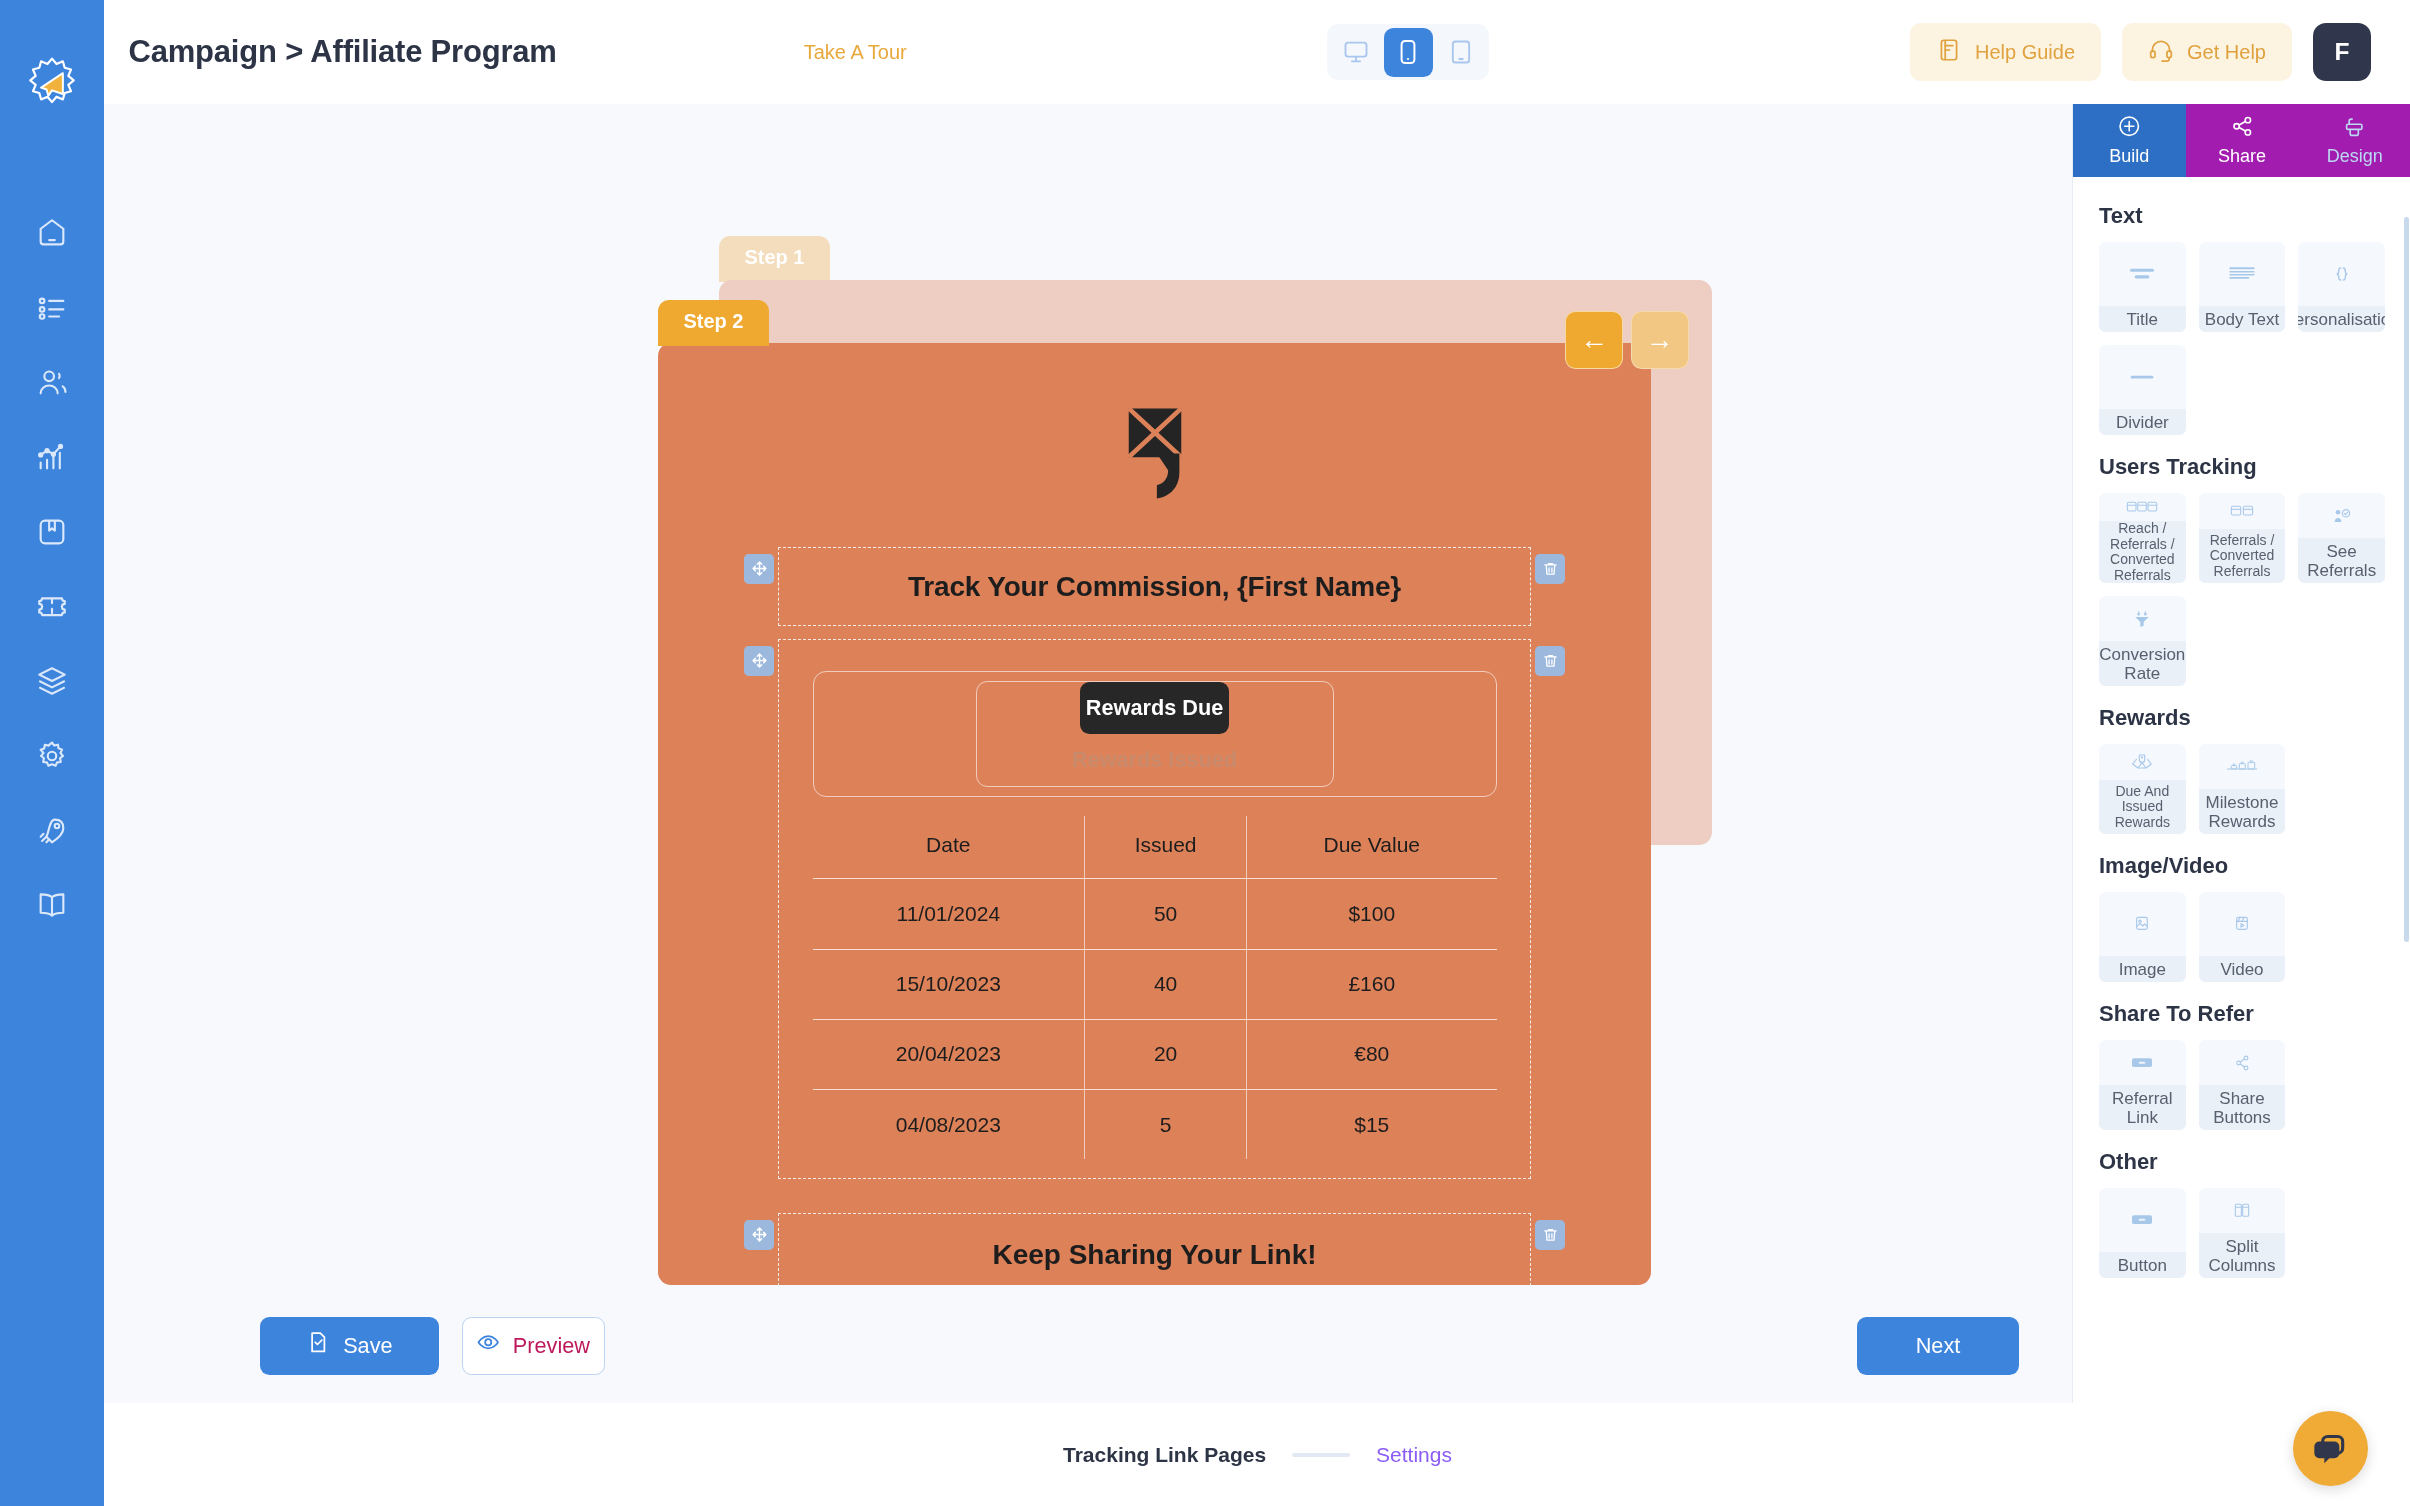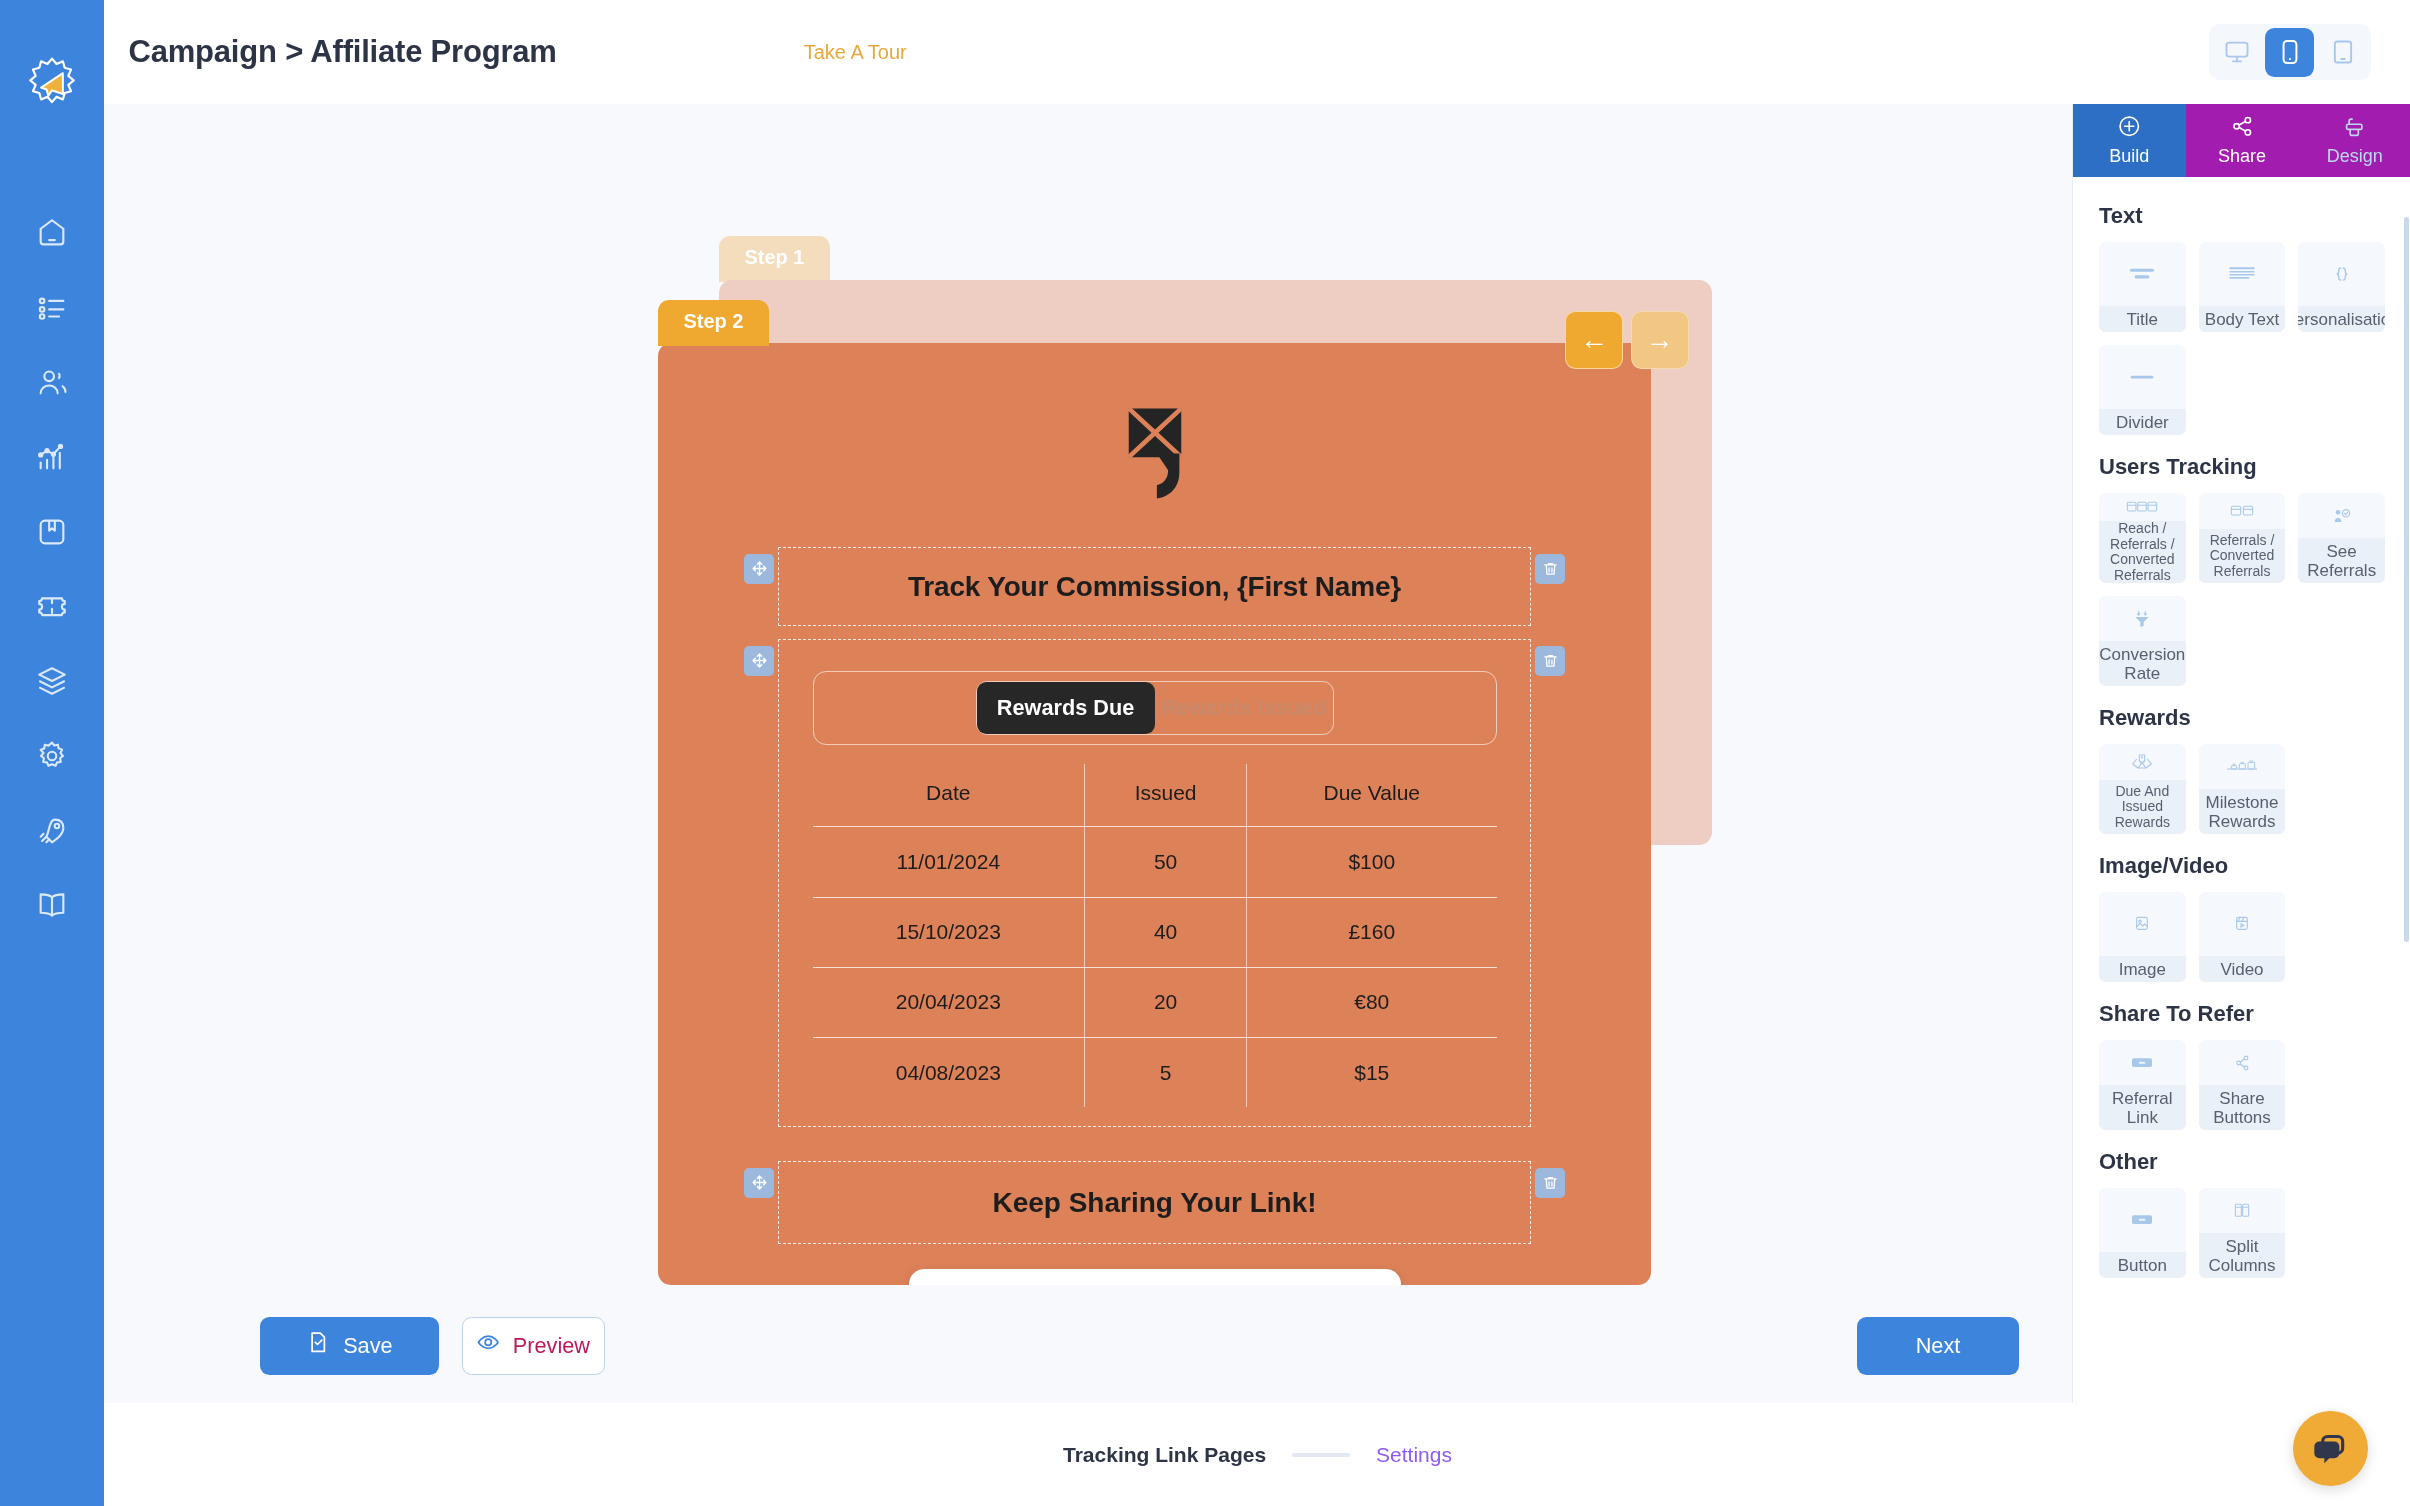--- a/index.html
+++ b/index.html
@@ -133,21 +133,21 @@
     font-size: 28px; font-weight: 800; color: #1d1d1d; letter-spacing: -0.2px;
   }
   .blk-rewards { width: 753px; padding: 9.4px 0 19px; margin-top: 13px; }
 
   .seg-outer {
     width: 684px; margin: 21px auto 0;
     border: 1.4px solid rgba(255,255,255,.6); border-radius: 13px; padding: 9.4px;
   }
   .seg-inner {
     width: 358px; margin: 0 auto; display: flex; align-items: center;
-    border: 1.3px solid rgba(255,255,255,.6); border-radius: 11.3px;
+    border: 1.3px solid rgba(255,255,255,.6); border-radius: 11.3px; flex-direction: column;
   }
   .seg {
     flex: 1; text-align: center; padding: 13px 5.6px; font-size: 21.7px; font-weight: 700;
     border-radius: 9.4px; cursor: pointer; white-space: nowrap;
   }
   .seg.on { background: #272727; color: #ffffff; }
   .seg.off { color: #c98a6b; }
 
   table.rwd { width: 684px; margin: 19px auto 0; border-collapse: collapse; }
   table.rwd th {
@@ -342,20 +342,44 @@
           </svg>
         </div>
         <div class="dev-btn">
           <svg viewBox="0 0 24 24" fill="none" stroke="#a8c7ee" stroke-width="1.6" stroke-linejoin="round">
             <rect x="5" y="3" width="14" height="18" rx="2.2"></rect>
               <path d="M10.5 18h3" stroke-linecap="round"></path>
           </svg>
         </div>
       </div>
 
+      <div class="hdr-right">
+        <div class="hdr-pill">
+          <span>
+            <svg viewBox="0 0 24 24" fill="none" stroke="#e0a23f" stroke-width="1.6" stroke-linejoin="round">
+              <rect x="5" y="3" width="14" height="18" rx="2.2"></rect>
+              <path d="M8.5 8h7M8.5 12h4" stroke-linecap="round"></path>
+                <path d="M8.5 3v18"></path>
+            </svg>
+          </span>
+          <span>Help Guide</span>
+        </div>
+        <div class="hdr-pill">
+          <span>
+            <svg viewBox="0 0 24 24" fill="none" stroke="#e0a23f" stroke-width="1.6" stroke-linejoin="round">
+              <path d="M4 14v-2a8 8 0 0116 0v2"></path>
+              <rect x="2.5" y="13" width="4" height="6" rx="1.6"></rect>
+                <rect x="17.5" y="13" width="4" height="6" rx="1.6"></rect>
+              <path d="M19.5 19v1.2a2 2 0 01-2 2H13" stroke-linecap="round"></path>
+            </svg>
+          </span>
+          <span>Get Help</span>
+        </div>
+        <div class="avatar">F</div>
+      </div>
     </div>
 
     <div class="body-row">
 
       <div class="canvas-wrap">
         <div class="canvas">
           <div class="step-stack">
 
             <div class="tab tab-1">Step 1</div>
             <div class="card-back"></div>

